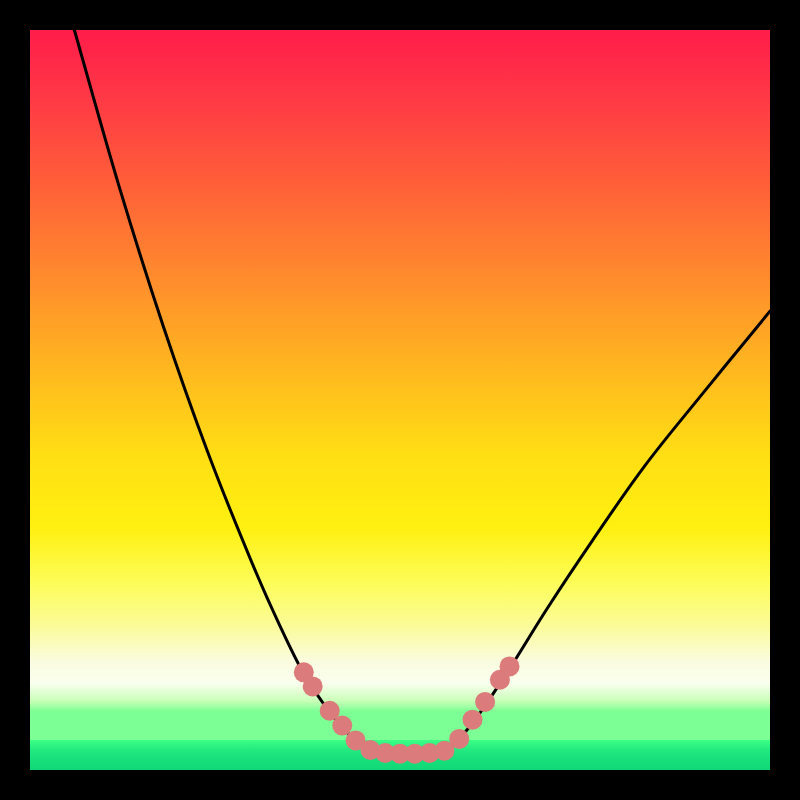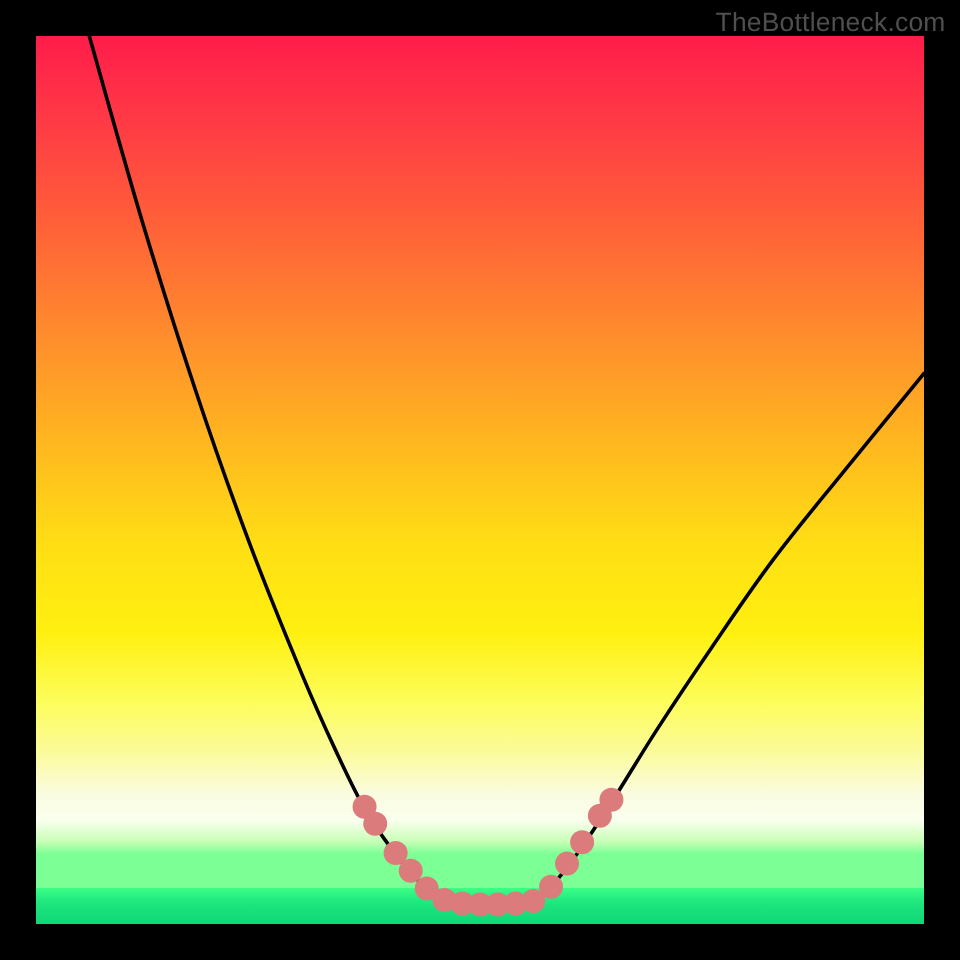--- a/index.html
+++ b/index.html
@@ -106,14 +106,13 @@
           <circle cx="414.40" cy="720.76" r="10" fill="#db7b7b"></circle>
           <circle cx="429.20" cy="708.92" r="10" fill="#db7b7b"></circle>
           <circle cx="442.52" cy="689.68" r="10" fill="#db7b7b"></circle>
           <circle cx="455.10" cy="671.92" r="10" fill="#db7b7b"></circle>
           <circle cx="469.90" cy="649.72" r="10" fill="#db7b7b"></circle>
           <circle cx="479.52" cy="636.40" r="10" fill="#db7b7b"></circle>
         </g>
     </svg>
   </div>
 
-  <div class="watermark">TheBottleneck.com</div>
 </div>
 
 </body></html>

